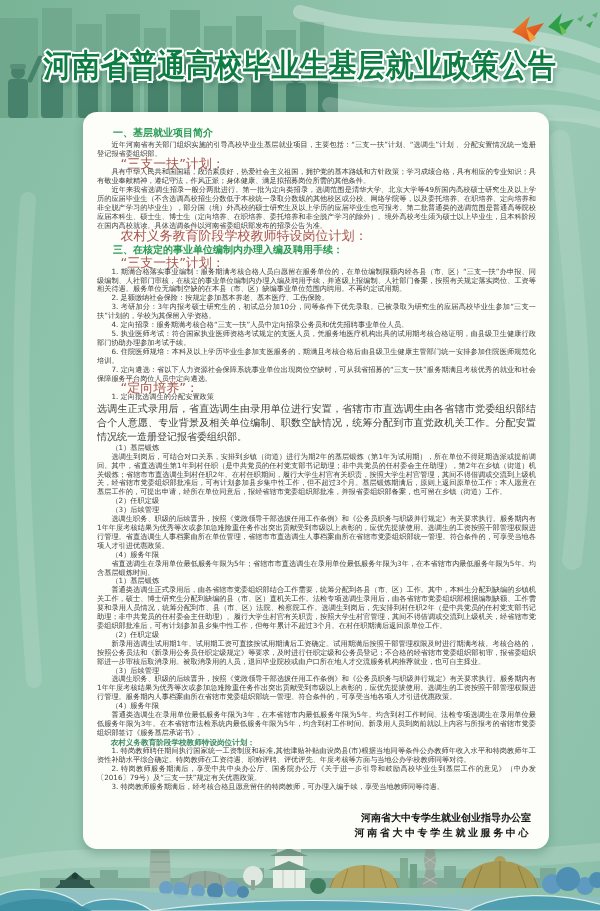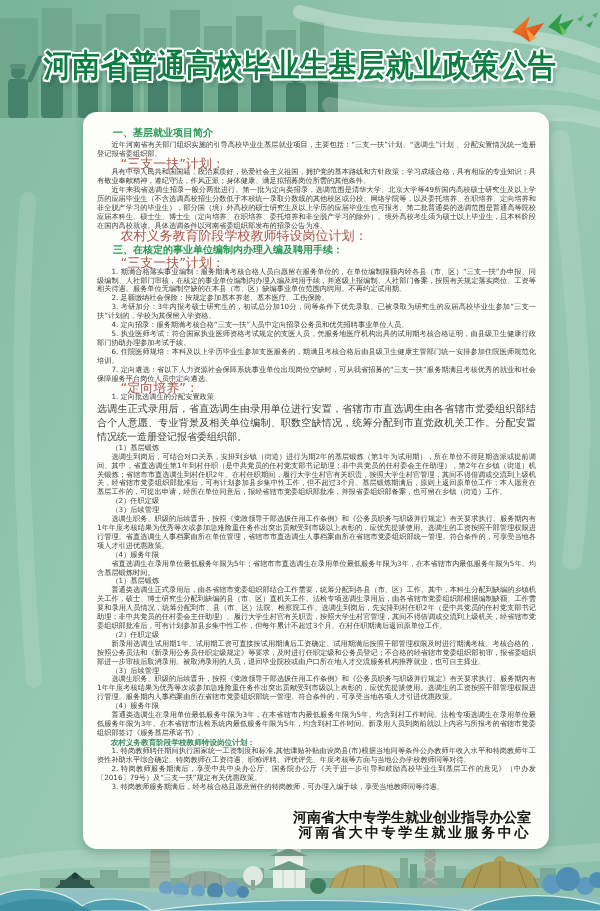--- a/index.html
+++ b/index.html
@@ -16,21 +16,21 @@
   .card{position:absolute;left:48px;top:112px;width:466px;height:737px;background:#fdfdfa;
     border-radius:14px;box-shadow:0 4px 10px rgba(30,80,60,.28);z-index:2;margin-left:35px;}
   .card-inner{position:absolute;left:14px;right:13px;top:11px;bottom:34px;overflow:hidden;}
   .sec-heading{color:#2a9b55;font-weight:bold;font-size:10px;line-height:13px;
     text-indent:1.6em;margin:3px 0 2px;}
   .sub-red{color:#a9544a;font-weight:normal;font-size:13px;line-height:9.5px;text-indent:1.8em;}
   .sub-green{color:#3f8f63;font-weight:bold;font-size:7.6px;line-height:9.5px;text-indent:1.8em;}
   .p{color:#3c3c3c;font-size:7.2px;line-height:8.9px;text-indent:2em;text-align:justify;}
   .p0{color:#3c3c3c;font-size:10px;line-height:14px;text-indent:0;text-align:justify;}
   .signature{position:absolute;right:18px;bottom:9px;text-align:right;color:#151515;
-    font-weight:bold;font-size:14px;line-height:15px;}
+    font-weight:bold;font-size:10px;line-height:15px;}
   .signature .line2{letter-spacing:2.6px;}
 </style>
 </head>
 <body>
 
 <div class="poster">
 
   <svg class="bg-svg" viewBox="0 0 600 911" width="600" height="911" xmlns="http://www.w3.org/2000/svg">
     <defs>
       <linearGradient id="hdrGrad" x1="0" y1="0" x2="1" y2="0">

